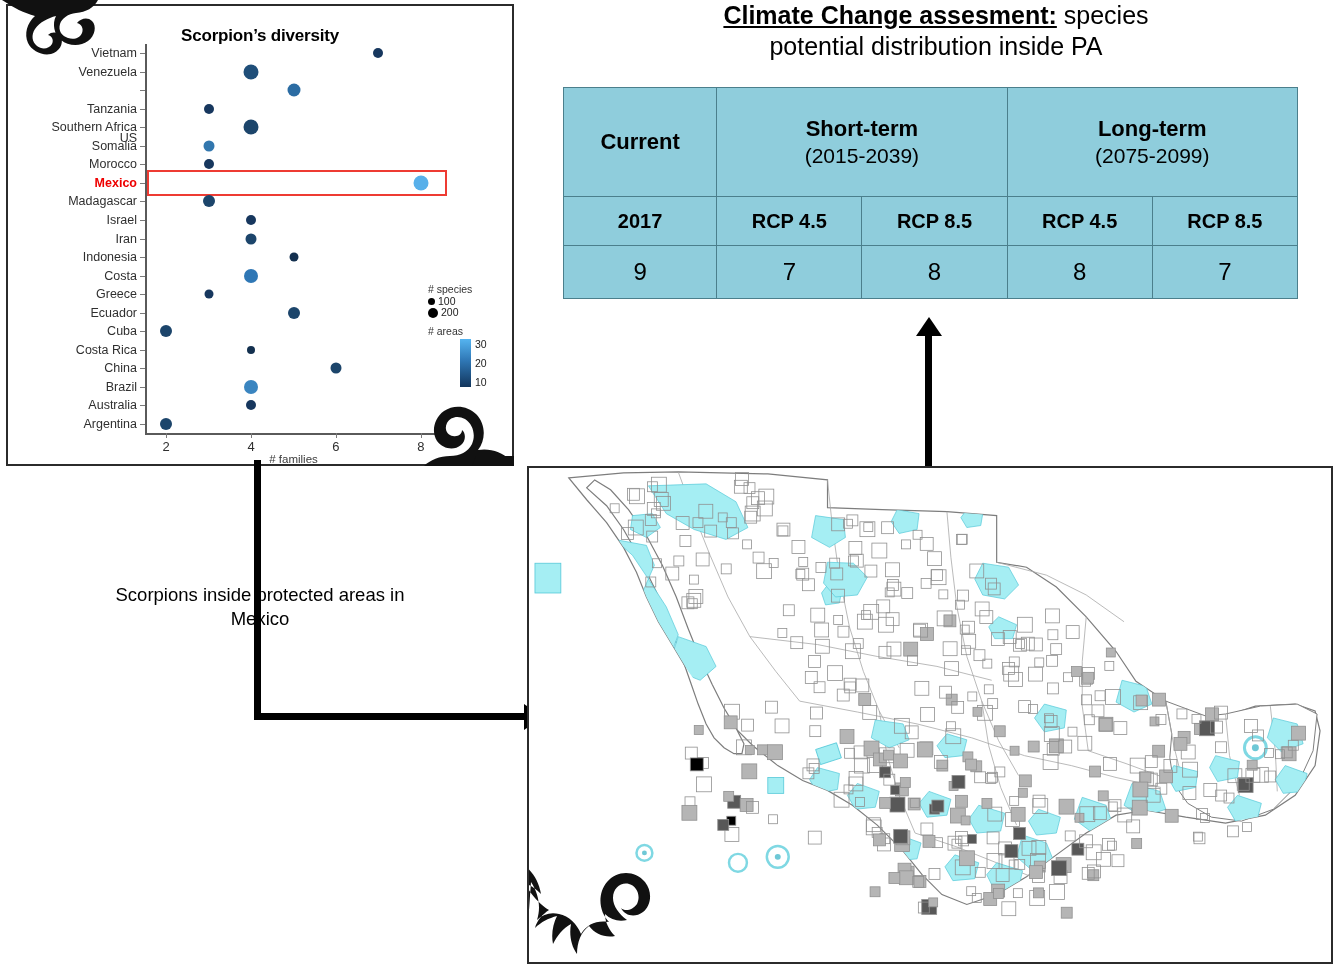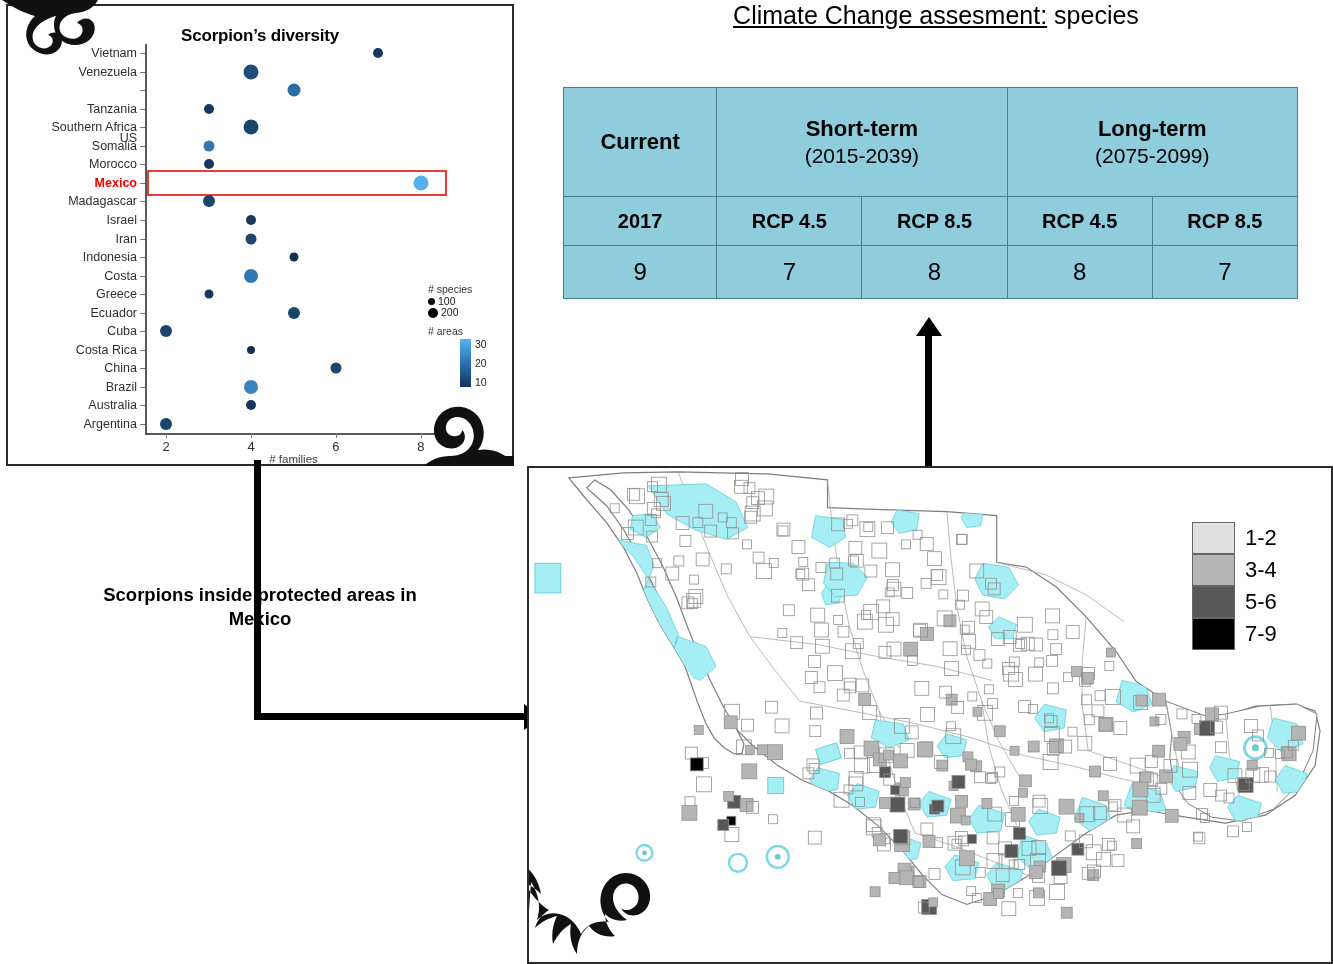--- a/index.html
+++ b/index.html
@@ -38,21 +38,21 @@
   .lg-txt{font-size:10.5px;color:#222;line-height:1;}
   #genera-wrap{display:flex;margin-top:2px;padding-left:32px;}
   #genera-bar{width:11px;height:48px;flex:none;margin-right:4px;
               background:linear-gradient(to bottom,#55b4f0 0%,#2f77b5 45%,#12355c 100%);}
   #genera-ticks{display:flex;flex-direction:column;justify-content:space-between;height:48px;}
   #genera-ticks span{font-size:10.5px;line-height:1;color:#222;}
 
   
   #assessment-title{position:absolute;left:556px;top:0px;width:760px;text-align:center;
                     font-size:25px;line-height:1.22;}
-  #assessment-title .b{font-weight:normal;text-decoration:underline;}
+  #assessment-title .b{font-weight:bold;text-decoration:underline;}
 
   
   #cc-table{position:absolute;left:563px;top:87px;width:735px;border-collapse:collapse;}
   #cc-table td{border:1.5px solid #4b7f8c;background:#8fcddc;text-align:center;
                color:#000;padding:0;}
   #cc-table .hdr{font-size:22px;font-weight:bold;line-height:1.2;height:108px;}
   #cc-table .hdr .sub{font-size:21px;font-weight:normal;display:block;}
   #cc-table .sub-hdr{font-size:20px;font-weight:bold;height:48px;}
   #cc-table .val{font-size:24px;font-weight:normal;height:52px;}
 
@@ -62,21 +62,21 @@
       border-left:13px solid transparent;border-right:13px solid transparent;
       border-bottom:19px solid #000;}
   #elbow-v{position:absolute;left:254px;top:460px;width:7px;height:260px;background:#000;}
   #elbow-h{position:absolute;left:254px;top:713px;width:272px;height:7px;background:#000;}
   #elbow-h:after{content:"";position:absolute;right:-17px;top:-9px;
       border-top:13px solid transparent;border-bottom:13px solid transparent;
       border-left:19px solid #000;}
 
   
   #caption{position:absolute;left:35px;top:583px;width:450px;text-align:center;
-           font-size:18.5px;font-weight:bold;line-height:1.28;}
+           font-size:18.5px;font-weight:normal;line-height:1.28;}
 
   
   #map-panel{position:absolute;left:527px;top:466px;width:806px;height:498px;
              border:2px solid #2b2b2b;background:#fff;box-sizing:border-box;overflow:hidden;}
   #map-svg{position:absolute;left:0;top:0;width:100%;height:100%;}
 
   #map-legend{position:absolute;right:22px;top:54px;width:238px;}
   #map-legend-title{font-size:19px;font-weight:bold;text-align:right;
                     margin-bottom:6px;white-space:nowrap;}
   #map-legend-rows{display:flex;flex-direction:column;align-items:flex-end;}
@@ -209,20 +209,21 @@
     <div class="xtick" style="left: 243.071px; top: 427px;"></div>
     <div class="xtlab" style="left: 243.071px; top: 433px;">4</div>
     <div class="xtick" style="left: 327.929px; top: 427px;"></div>
     <div class="xtlab" style="left: 327.929px; top: 433px;">6</div>
     <div class="xtick" style="left: 412.786px; top: 427px;"></div>
     <div class="xtlab" style="left: 412.786px; top: 433px;">8</div>
   </div>
 
 <div id="assessment-title">
   <span class="b">Climate Change assesment:</span><span> species</span><br>
+  <span>potential distribution inside PA</span>
 </div>
 
 <table id="cc-table">
   <tbody>
       <tr>
     <td class="hdr">
       <span>Current</span>
     </td>
     <td class="hdr" colspan="2">
       <span>Short-term</span>
@@ -782,38 +783,20 @@
         <rect x="147.9" y="49.0" width="13" height="13" fill="none" stroke="#909090" stroke-width="0.8"></rect>
         <rect x="151.7" y="68.1" width="11" height="11" fill="none" stroke="#909090" stroke-width="0.8"></rect>
         <rect x="101.0" y="21.0" width="15" height="15" fill="none" stroke="#909090" stroke-width="0.8"></rect>
         <rect x="92.9" y="60.1" width="12" height="12" fill="none" stroke="#909090" stroke-width="0.8"></rect>
         <rect x="145.6" y="88.7" width="10" height="10" fill="none" stroke="#909090" stroke-width="0.8"></rect>
         <rect x="98.9" y="20.5" width="12" height="12" fill="none" stroke="#909090" stroke-width="0.8"></rect>
       </g>
   </svg>
 
   <div id="map-legend">
-    <div id="map-legend-rows">
-        <div class="mlrow">
-          <div class="msw" style="background: rgb(224, 224, 224);"></div>
-          <div class="mlab">1-2</div>
-        </div>
-        <div class="mlrow">
-          <div class="msw" style="background: rgb(181, 181, 181);"></div>
-          <div class="mlab">3-4</div>
-        </div>
-        <div class="mlrow">
-          <div class="msw" style="background: rgb(88, 88, 88);"></div>
-          <div class="mlab">5-6</div>
-        </div>
-        <div class="mlrow">
-          <div class="msw" style="background: rgb(0, 0, 0);"></div>
-          <div class="mlab">7-9</div>
-        </div>
-      </div>
   </div>
 
   <svg class="scorp" style="left:-4px;bottom:-4px;width:128px;height:112px;" viewBox="0 0 128 112">
     <path fill="#111" d="M0,112 L0,12 C8,18 14,28 16,40 C10,34 4,30 0,30
       C6,40 14,50 24,56 C18,60 12,66 10,74 C16,68 24,64 32,62 C28,70 26,80 28,90
       C32,82 38,74 46,70 C44,80 46,92 52,100 C52,88 56,78 64,72
       C70,80 80,84 90,82 C84,76 80,68 80,60 C86,66 94,68 102,66
       C94,60 88,52 88,44 C88,34 96,28 104,30 C112,32 116,42 112,50
       C108,56 100,58 96,54 C100,62 110,64 118,58 C126,52 128,38 120,28
       C110,16 92,16 82,28 C72,40 74,58 84,68 C72,66 62,70 56,80

